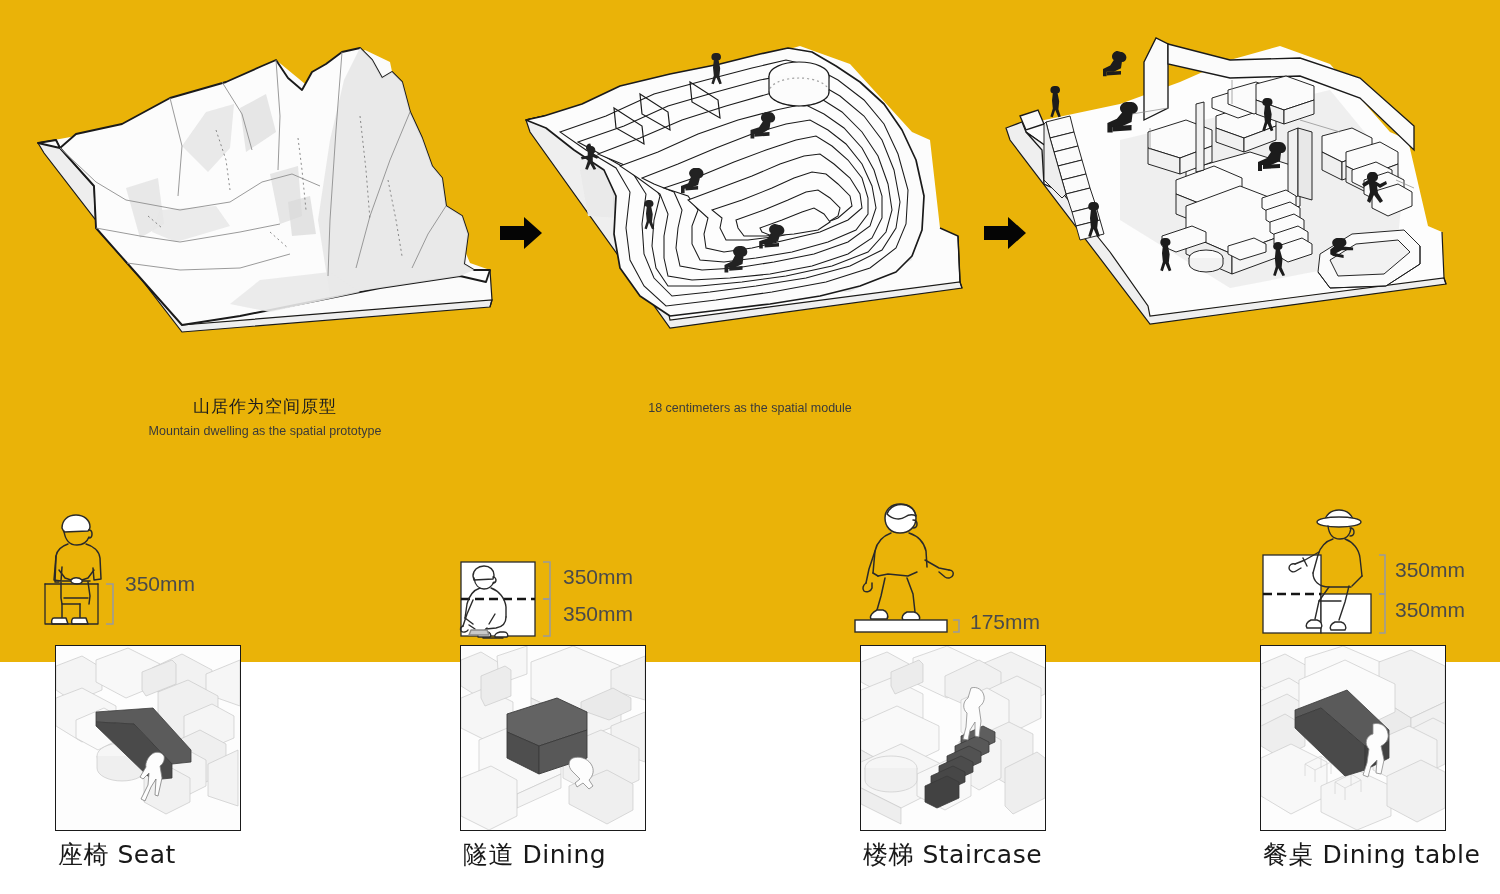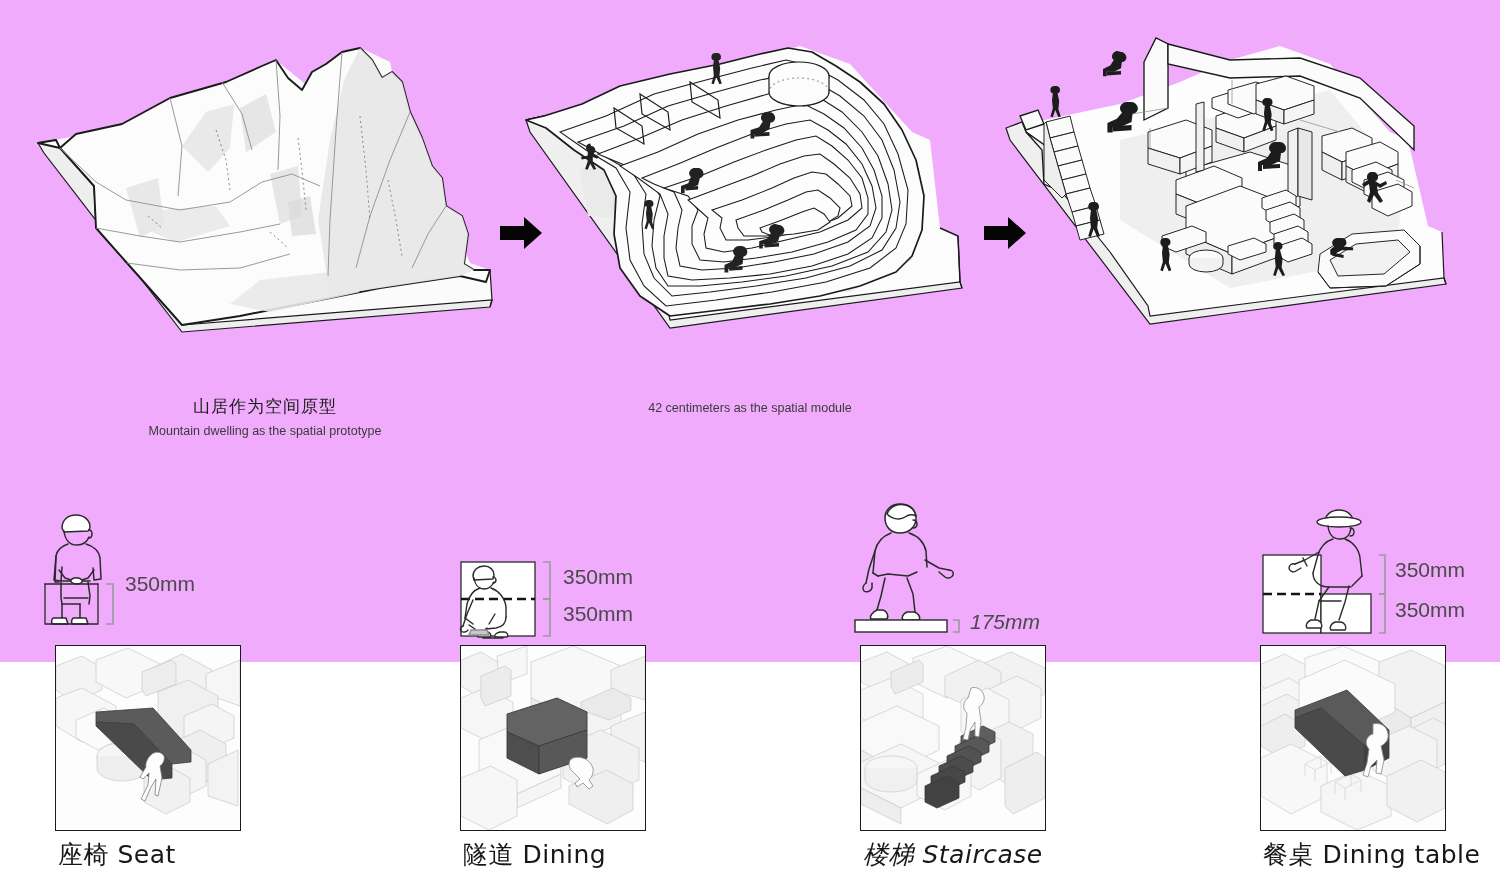--- a/index.html
+++ b/index.html
@@ -2,21 +2,21 @@
 <html><head>
 <meta charset="utf-8">
 <style>
   * { box-sizing: border-box; margin: 0; padding: 0; }
   html, body {
     width: 1500px; height: 894px;
     background: #ffffff;
     font-family: "Liberation Sans", sans-serif;
     overflow: hidden;
   }
-  #page { position: relative; width: 1500px; height: 662px; background:#f0abfc; }
+  #page { position: relative; width: 1500px; height: 662px; background:#eab308; }
 
   
   .top-row { position: absolute; left:0; top:0; width:1500px; height:480px; }
   .top-panel { position: absolute; top: 20px; width: 470px; height: 355px; }
   .top-panel.p1 { left: 30px; }
   .top-panel.p2 { left: 520px; }
   .top-panel.p3 { left: 1000px; }
 
   .arrow { position: absolute; top: 213px; width: 46px; height: 40px; }
   .arrow.a1 { left: 498px; }
@@ -34,21 +34,21 @@
   .cap1 { left: 30px; top: 395px; }
   .cap2 { left: 515px; top: 395px; }
   .cap3 { left: 1000px; top: 395px; }
   .cap-en-wrap { margin-top: 4px; text-align: center; }
 
   
   .bot-row { position: absolute; left: 0; top: 500px; width: 1500px; height: 394px; }
   .bot-cell { position: absolute; top: 0; width: 400px; height: 394px; }
   .bot-cell.c1 { left: 40px; }
   .bot-cell.c2 { left: 445px; }
-  .bot-cell.c3 { left: 845px; font-style: italic; }
+  .bot-cell.c3 { left: 845px; }
   .bot-cell.c4 { left: 1245px; }
 
   .diagram-area { position: absolute; left: 0; top: 0; width: 400px; height: 145px; }
   .thumb {
     position: absolute; top: 145px; left: 15px;
     width: 186px; height: 186px;
     border: 1.3px solid #1a1a1a;
     background: #fdfdfd;
     overflow: hidden;
   }
@@ -340,21 +340,21 @@
           </g>
         </g>
       </svg>
     </div>
 
     <div class="caption cap1">
       <div class="cap-cn">山居作为空间原型</div>
       <div class="cap-en cap-en-wrap">Mountain dwelling as the spatial prototype</div>
     </div>
     <div class="caption cap2">
-      <div class="cap-en cap-en-wrap">42 centimeters as the spatial module</div>
+      <div class="cap-en cap-en-wrap">18 centimeters as the spatial module</div>
     </div>
     <div class="caption cap3">
     </div>
   </div>
 
   <div class="bot-row">
 
     <div class="bot-cell c1">
       <div class="diagram-area">
         <svg width="400" height="145" viewBox="0 0 400 145">

